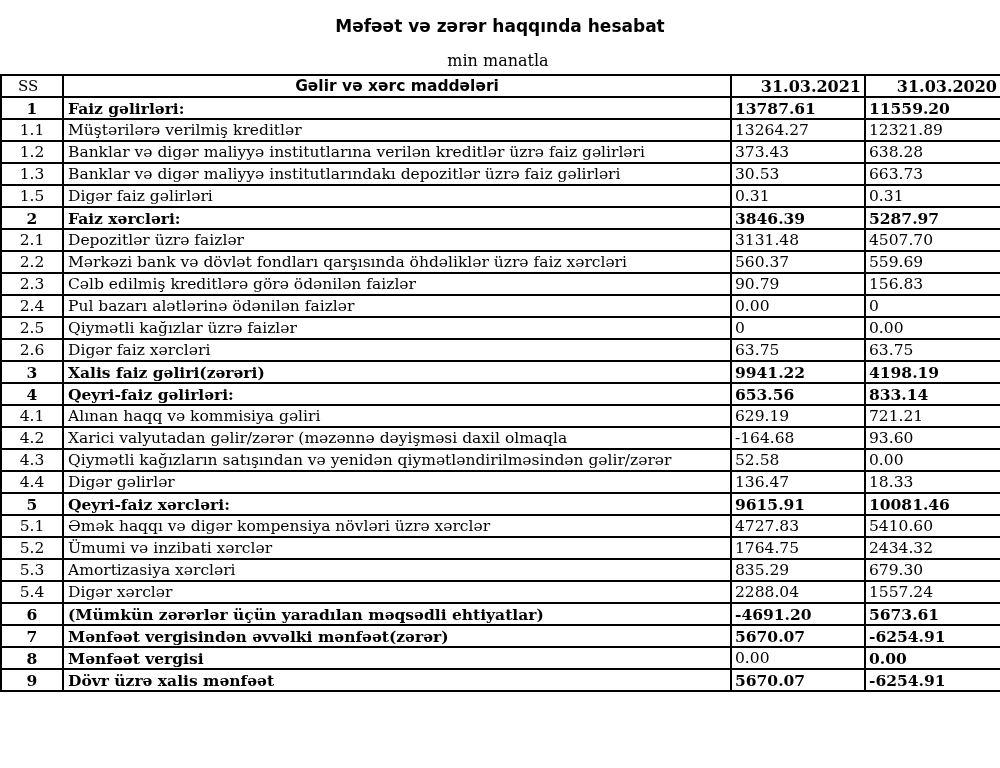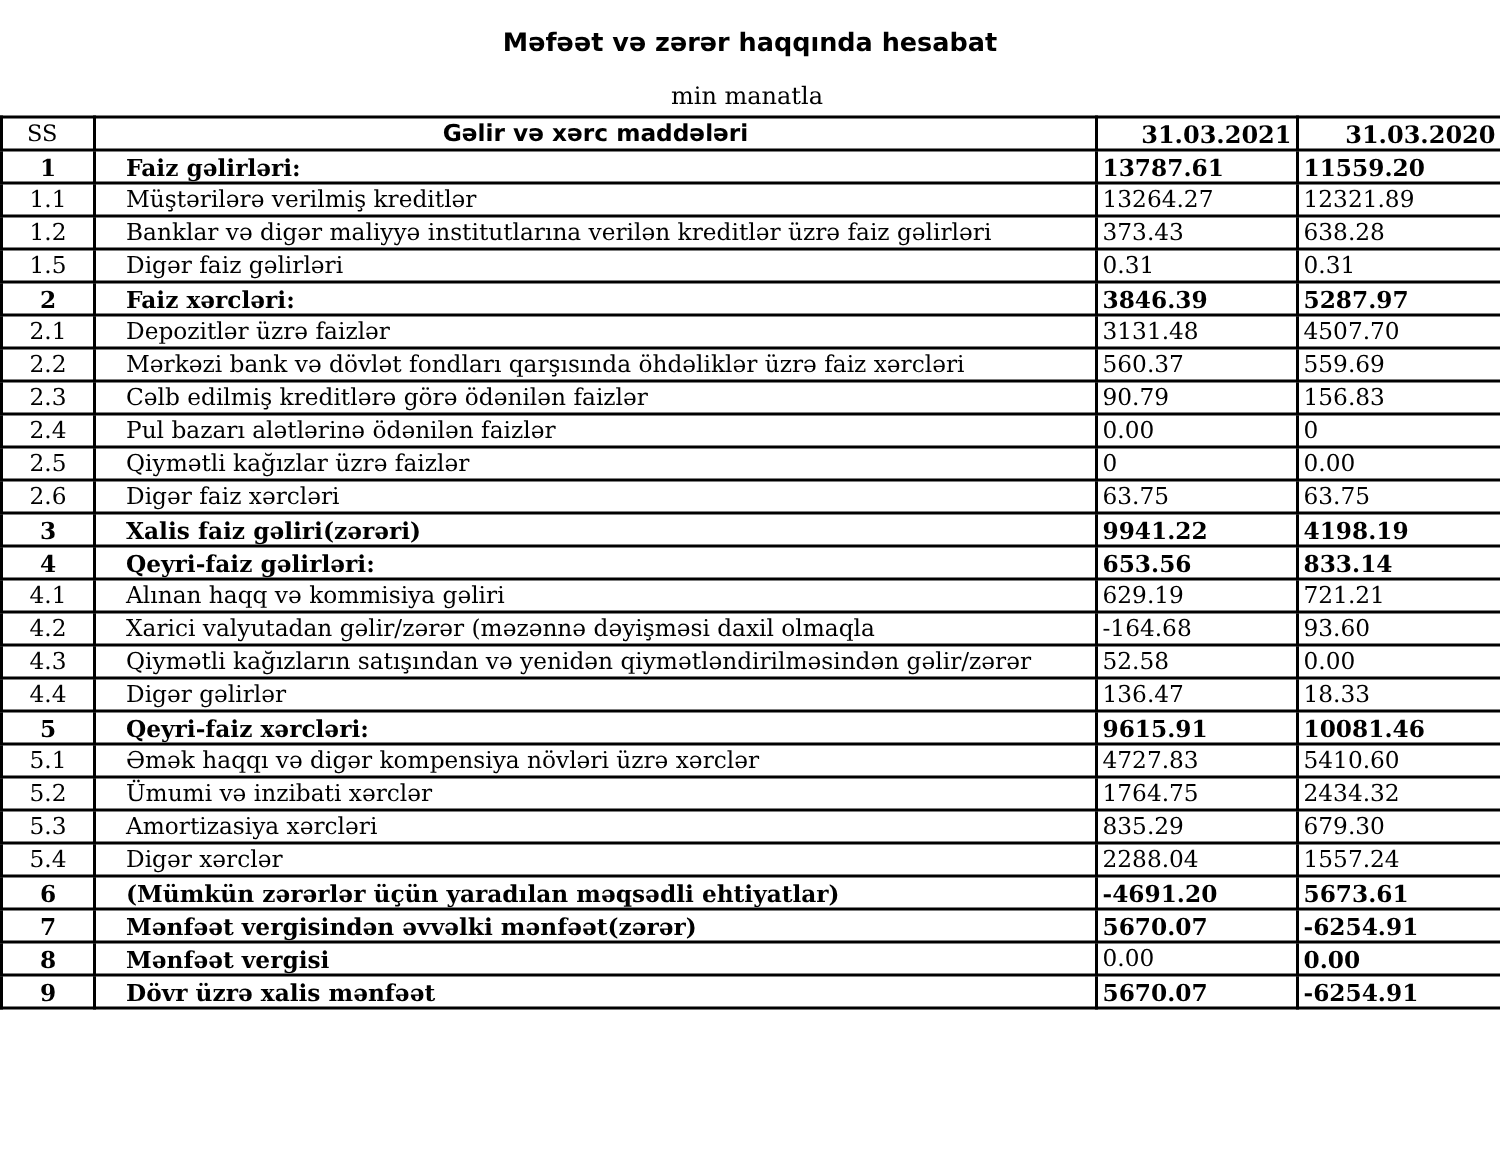--- a/index.html
+++ b/index.html
@@ -8,22 +8,21 @@
     background: #ffffff; color: #000000;
     overflow: hidden;
     font-family: "DejaVu Serif", "Liberation Serif", serif;
   }
   .title {
     text-align: center;
     font-family: "DejaVu Sans", "Liberation Sans", sans-serif;
     font-weight: bold;
     font-size: 17px;
     line-height: 22px;
-    padding-top: 3px;
-    margin-top: 15px;
+    padding-top: 15px;
   }
   .unit-note {
     text-align: center;
     font-weight: normal;
     font-size: 16px;
     line-height: 20px;
     padding: 14px 4px 3px 0;
   }
   table.report {
     width: 1000px;
@@ -46,21 +45,21 @@
     font-weight: normal;
   }
   th.h-ss   { text-align: left; font-size: 15px; padding-left: 16px; }
   th.h-item {
     font-family: "DejaVu Sans", "Liberation Sans", sans-serif;
     font-weight: bold;
     font-size: 15.5px;
   }
   th.h-date { text-align: right; font-weight: bold; font-size: 16px; }
   td.ss   { text-align: center; padding: 0 2px; }
-  td.item { text-align: left; padding-left: 20px; }
+  td.item { text-align: left; padding-left: 4px; }
   td.num  { text-align: left; padding-right: 3px; }
   tr.bold td { font-weight: bold; }
   tr.bold td.no-bold { font-weight: normal; }
 </style>
 </head>
 <body>
 
 <div class="title">Məfəət və zərər haqqında hesabat</div>
 <div class="unit-note">min manatla</div>
 
@@ -92,20 +91,26 @@
         <td class="num">13264.27</td>
         <td class="num">12321.89</td>
       </tr>
       <tr>
         <td class="ss">1.2</td>
         <td class="item">Banklar və digər maliyyə institutlarına verilən kreditlər üzrə faiz gəlirləri</td>
         <td class="num">373.43</td>
         <td class="num">638.28</td>
       </tr>
       <tr>
+        <td class="ss">1.3</td>
+        <td class="item">Banklar və digər maliyyə institutlarındakı depozitlər üzrə faiz gəlirləri</td>
+        <td class="num">30.53</td>
+        <td class="num">663.73</td>
+      </tr>
+      <tr>
         <td class="ss">1.5</td>
         <td class="item">Digər faiz gəlirləri</td>
         <td class="num">0.31</td>
         <td class="num">0.31</td>
       </tr>
       <tr class="bold">
         <td class="ss">2</td>
         <td class="item">Faiz xərcləri:</td>
         <td class="num">3846.39</td>
         <td class="num">5287.97</td>

